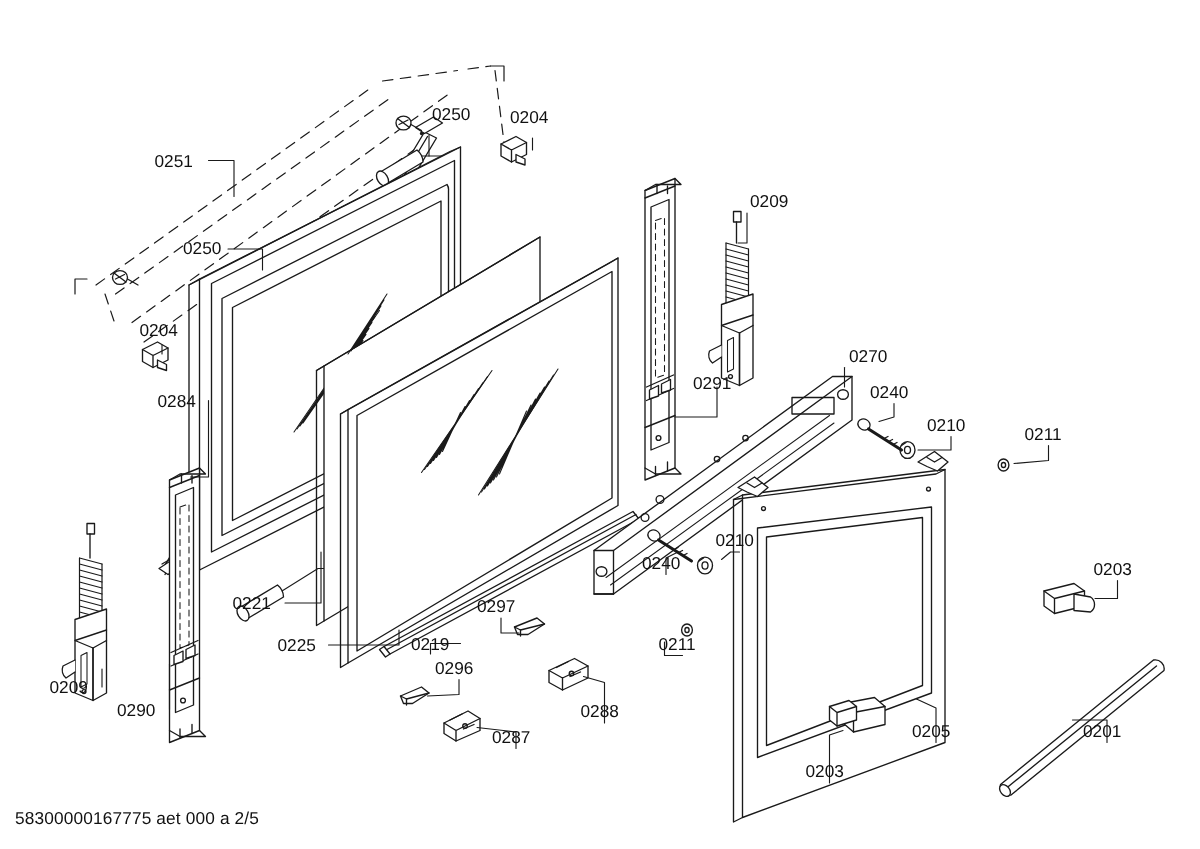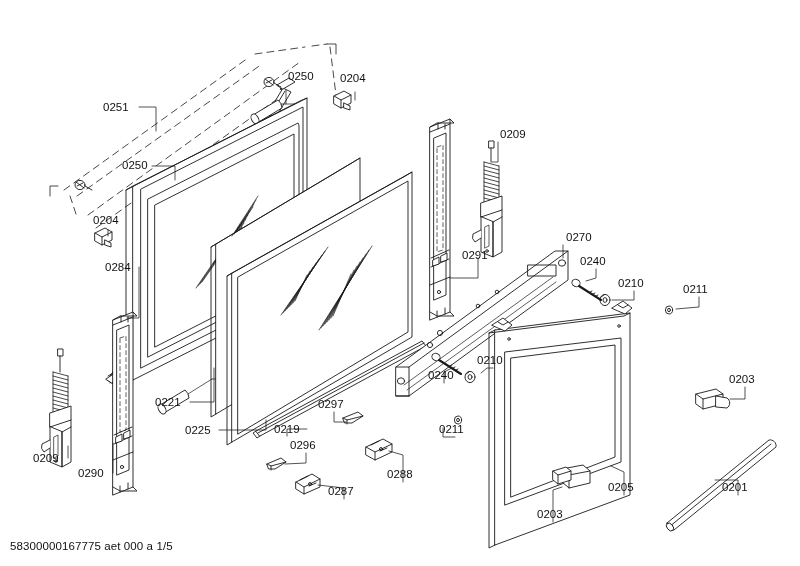--- a/index.html
+++ b/index.html
@@ -352,13 +352,13 @@
       <text class="lbl" x="537" y="518">0203</text>
       <text class="lbl" x="608" y="491">0205</text>
       <text class="lbl" x="722" y="491">0201</text>
       <text class="lbl" x="318" y="408">0297</text>
       <text class="lbl" x="290" y="449">0296</text>
       <text class="lbl" x="328" y="495">0287</text>
       <text class="lbl" x="387" y="478">0288</text>
     </g>
 </svg>
 
-<div id="caption">58300000167775 aet 000 a 1/5</div>
+<div id="caption">58300000167775 aet 000 a 2/5</div>
 
 </body></html>

